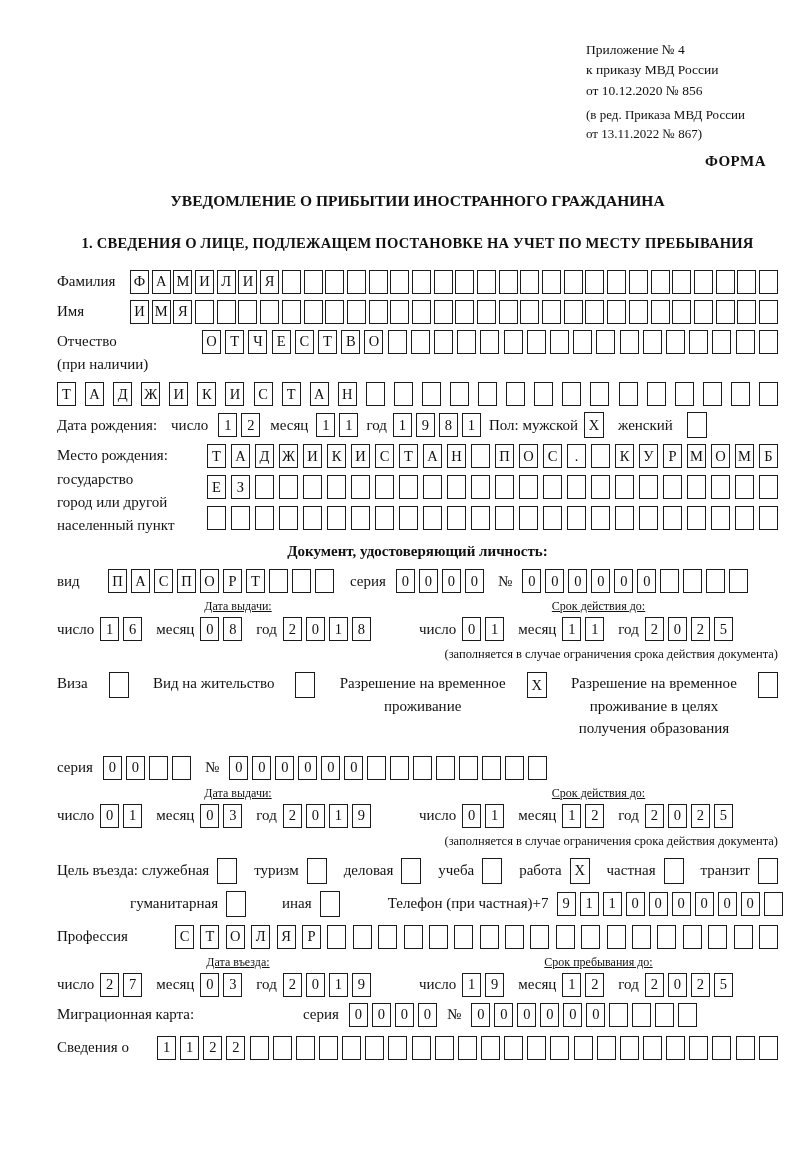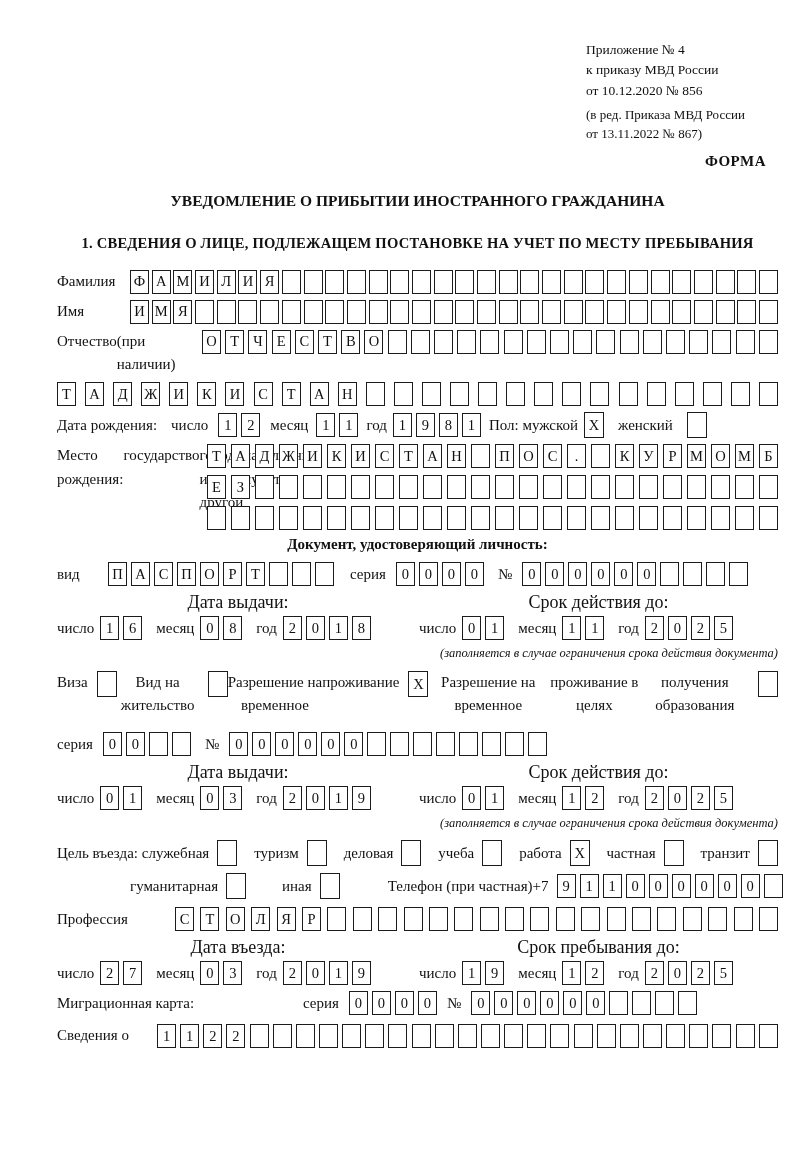--- a/index.html
+++ b/index.html
@@ -28,33 +28,33 @@
     border:1.6px solid #1c1c1c;background:#fff;
     display:flex;align-items:center;justify-content:center;
     font-size:14.5px;font-weight:normal;
   }
   .cb .cell{width:20px;height:26px;}
   .w73{width:73px;} .w118{width:118px;} .w145{width:145px;} .w116{width:116px;}
   .w150{width:150px;} .w100{width:100px;} .w178{width:178px;}
   .ml6{margin-left:6px;} .ml8{margin-left:8px;} .ml10{margin-left:10px;}
   .ml14{margin-left:14px;} .ml16{margin-left:16px;}
   .ml36{margin-left:36px;} .ml48{margin-left:48px;} .mla{margin-left:auto;} .mr14{margin-right:14px;} .mr68{margin-right:68px;}
-  .col{display:flex;}
+  .col{display:flex;flex-direction:column;}
   .rows-col{flex:1;display:flex;flex-direction:column;gap:7px;}
   .center-bold{text-align:center;font-weight:bold;font-size:15px;margin:6px 0 9px;}
-  .dhdr{display:flex;font-size:18px;margin-bottom:3px;}
+  .dhdr{display:flex;font-size:12px;margin-bottom:3px;text-decoration:underline;}
   .dhdr .h-l{width:362px;text-align:center;flex:none;}
   .dhdr .h-r{flex:1;text-align:center;}
   .half-l{width:362px;flex:none;display:flex;align-items:center;}
   .half-r{flex:1;display:flex;align-items:center;}
   .dg-lbl{margin-right:6px;}
-  .note{font-size:12.5px;text-align:right;margin:1px 0 9px;font-style:italic;}
+  .note{font-size:12.5px;text-align:right;margin:1px 0 9px;}
   .para{font-size:15px;line-height:1.65;margin:4px 0 2px;}
   .permit{display:flex;justify-content:space-between;align-items:flex-start;margin:10px 0 16px;}
-  .pitem{display:flex;align-items:flex-start;gap:9px;}
+  .pitem{display:flex;align-items:flex-start;gap:21px;}
   .pitem .plbl{font-size:15px;line-height:1.5;text-align:center;}
   .purpose{display:flex;justify-content:space-between;align-items:center;margin-bottom:7px;}
   .citem{display:flex;align-items:center;gap:8px;}
   .purpose2{display:flex;align-items:center;margin:2px 0 8px 73px;}
 </style>
 </head>
 <body>
 
 <div class="hdr-right">
   <div>Приложение № 4</div>

